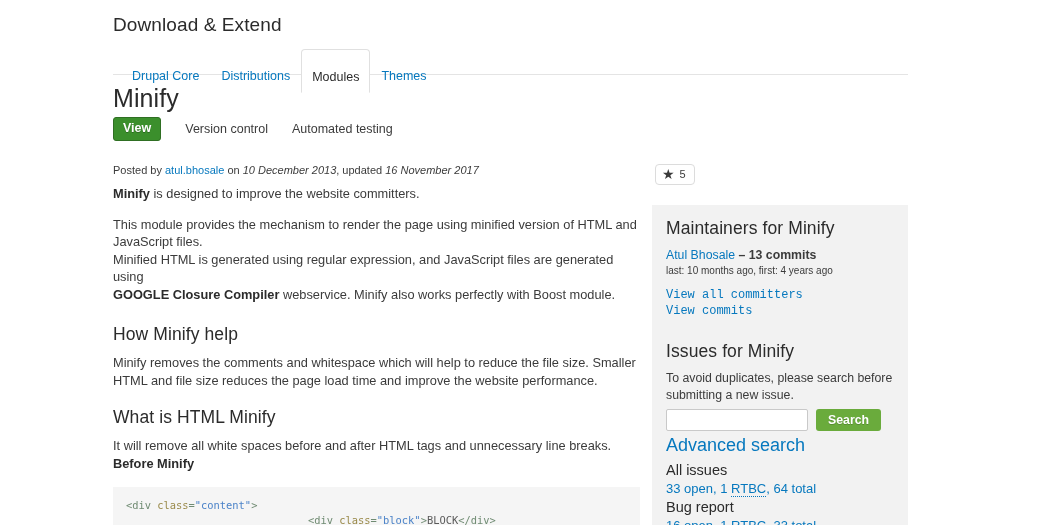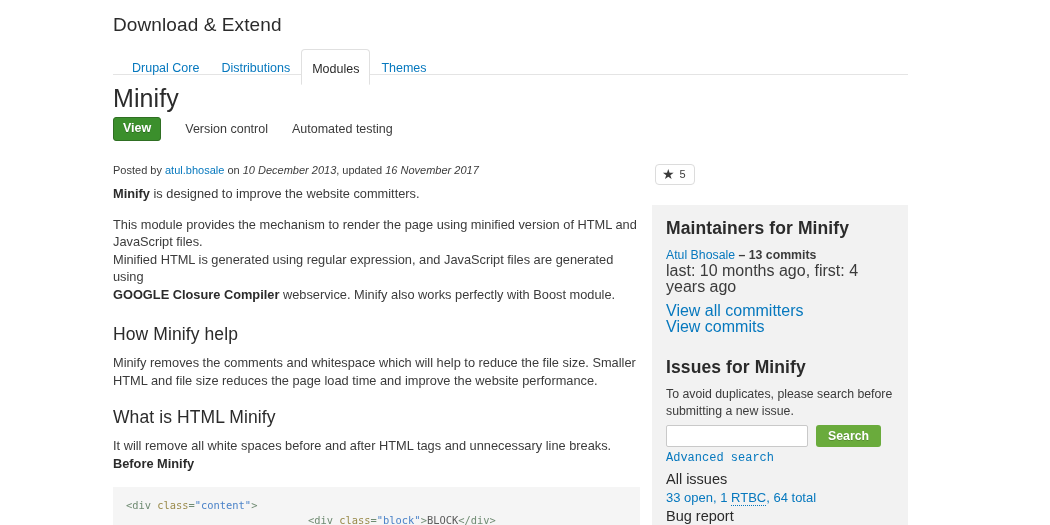--- a/index.html
+++ b/index.html
@@ -54,21 +54,21 @@
     position: relative;
     top: 1px;
     white-space: nowrap;
   }
   .ptab.active {
     color: #2b2b2b;
     background: #ffffff;
     border: 1px solid #e0e0e0;
     border-bottom: 1px solid #ffffff;
     border-radius: 4px 4px 0 0;
-    padding: 12px 10px 7px 10px;
+    padding: 20px 10px 7px 10px;
     top: 2px;
     z-index: 2;
   }
 
   
   .project-title {
     position: absolute;
     left: 113px;
     top: 84px;
     font-size: 25px;
@@ -189,45 +189,46 @@
     left: 652px;
     top: 205px;
     width: 256px;
     background: #f2f2f2;
     padding: 13px 14px 14px 14px;
     box-sizing: border-box;
     min-height: 320px;
   }
   .sb-title {
     font-size: 17.5px;
-    font-weight: bold;
+    font-weight: normal;
     color: #2b2b2b;
     margin: 0 0 8px 0;
     letter-spacing: 0.1px;
   }
   .sb-title.second { margin-top: 22px; }
   .sb-line {
     font-size: 12.3px;
     line-height: 16px;
     color: #3b3b3b;
   }
   .sb-line .lnk { color: #0678be; cursor: pointer; }
   .sb-line b { font-weight: bold; }
   .sb-sub {
-    font-size: 16px;
+    font-size: 10px;
     line-height: 16px;
     color: #3b3b3b;
     margin-bottom: 8px;
   }
   .sb-navlink {
     display: block;
-    font-size: 16px;
+    font-size: 12px;
     line-height: 16px;
     color: #0678be;
     cursor: pointer;
+    font-family: Liberation Mono, monospace;
   }
   .sb-text {
     font-size: 12.3px;
     line-height: 16.5px;
     color: #3b3b3b;
     margin-bottom: 6px;
   }
   .search-row {
     display: flex;
     align-items: flex-end;
@@ -255,25 +256,24 @@
     font-family: "Liberation Sans", sans-serif;
     font-size: 12.3px;
     font-weight: bold;
     padding: 0 12px;
     height: 22px;
     cursor: pointer;
     text-shadow: 0 1px 0 rgba(0,0,0,0.18);
   }
   .adv-search {
     display: block;
-    font-size: 12px;
+    font-size: 18px;
     color: #0678be;
     cursor: pointer;
     margin-bottom: 5px;
-    font-family: Liberation Mono, monospace;
   }
   .issue-cat {
     font-size: 14.5px;
     color: #2b2b2b;
     line-height: 19px;
   }
   .issue-stats {
     font-size: 13px;
     color: #0678be;
     line-height: 17px;

